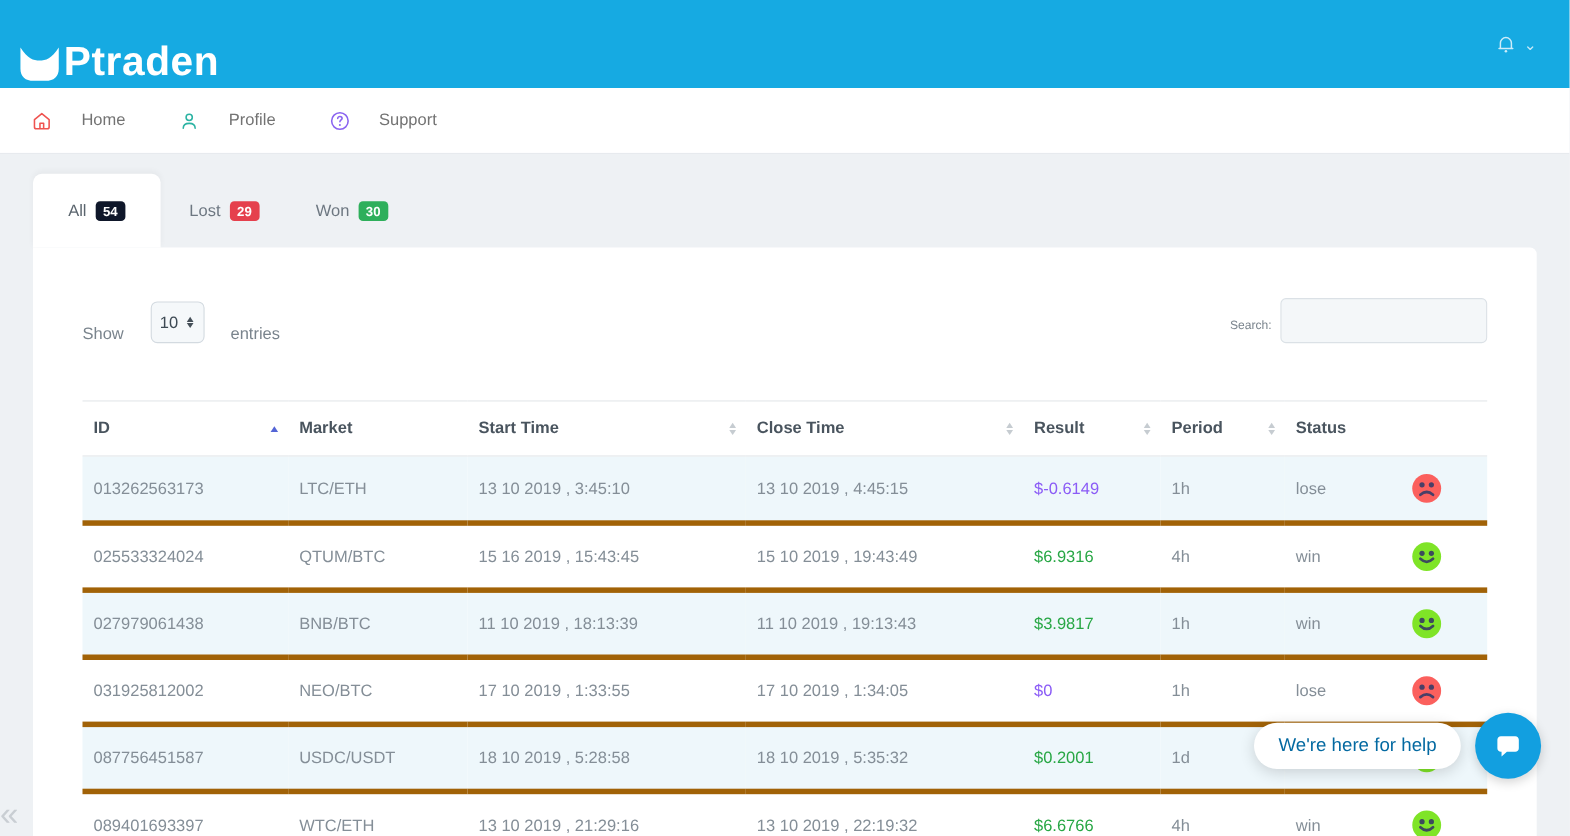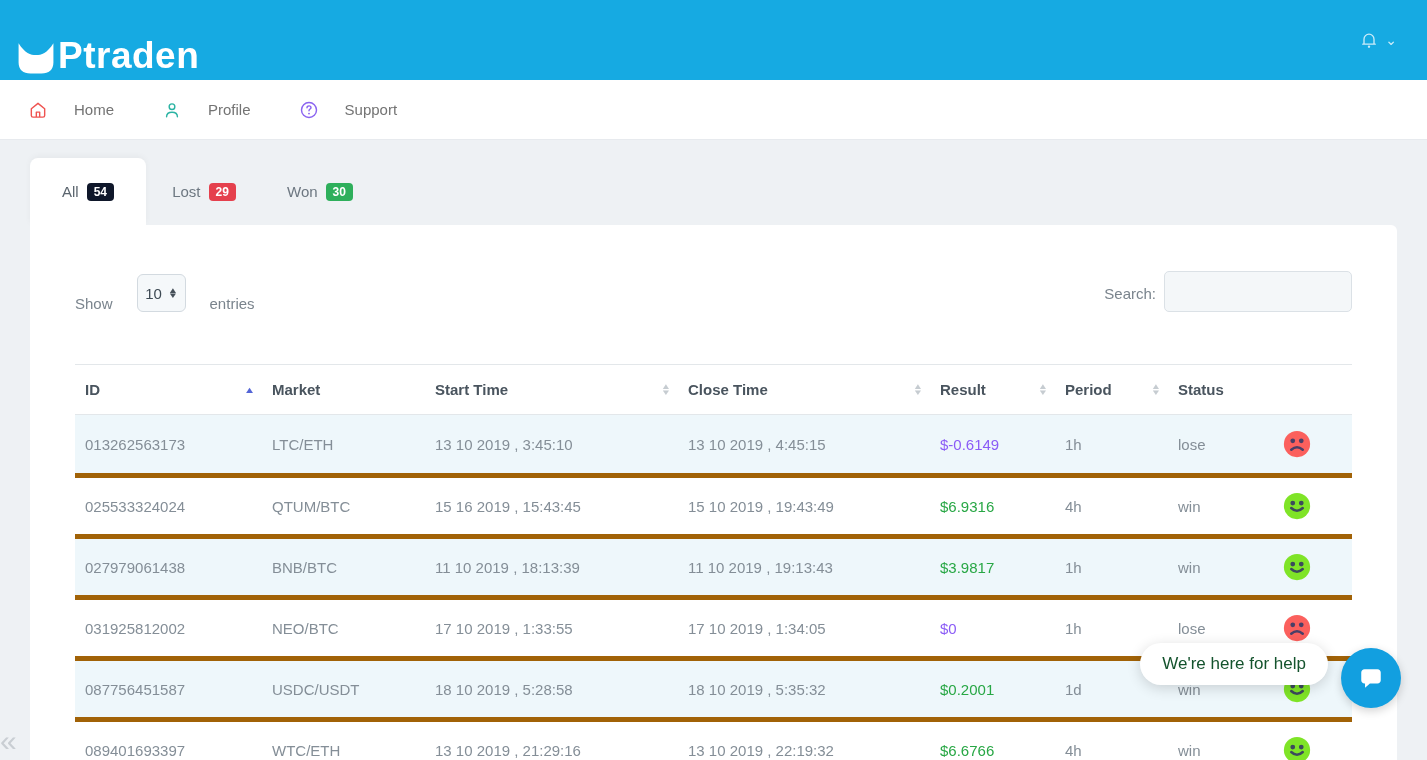--- a/index.html
+++ b/index.html
@@ -43,21 +43,21 @@
   .controls { display:flex; justify-content:space-between; align-items:flex-end; }
   .show-wrap { display:flex; align-items:flex-end; gap:24px; font-size:15px;
     color:#7a848d; padding-top:12px; }
   .length-box { width:49px; height:38px; border:1px solid #d3dae0; border-radius:6px;
     background:#f5f8fa; display:flex; align-items:center; justify-content:center;
     gap:7px; cursor:pointer; }
   .length-val { font-size:15px; color:#3e4a54; }
   .updown { display:flex; flex-direction:column; line-height:5px; }
   .updown i { font-style:normal; font-size:8px; color:#454f58; transform:scaleX(1.3); }
   .search-wrap { display:flex; align-items:flex-end; gap:8px; }
-  .search-label { font-size:15px; color:#7a848d; padding-bottom:10px; }
+  .search-label { font-size:11px; color:#7a848d; padding-bottom:10px; }
   .search-input { width:188px; height:41px; background:#f4f7f9;
     border:1px solid #dbe1e6; border-radius:5px; outline:none; padding:0 10px;
     font-size:15px; color:#3e4a54; }
 
   
   .table-wrap { margin-top:52px; }
   table { width:100%; border-collapse:collapse; table-layout:fixed; }
   thead th { border-top:1px solid #e3e7ea; border-bottom:1px solid #e3e7ea;
     height:50px; text-align:left; font-size:15px; font-weight:bold; color:#49545e;
     padding:0 8px 0 10px; }
@@ -71,23 +71,23 @@
   tbody td { height:61px; font-size:15px; color:#848e97; padding:0 8px 0 10px; }
   tbody tr:nth-child(odd) { background:#eef7fb; }
   tbody tr { border-bottom:5px solid #a16207; }
   td.result.win { color:#28a745; }
   td.result.lose { color:#8b5cf6; }
   .status-cell { display:flex; align-items:center; justify-content:space-between;
     padding-right:32px; }
   .face { width:30px; height:30px; }
 
   
-  .chat-tooltip { position:fixed; right:99px; top:643px; background:#ffffff;
+  .chat-tooltip { position:fixed; right:99px; top:657px; background:#ffffff;
     border-radius:22px; box-shadow:0 3px 14px rgba(0,0,0,.16); padding:11px 22px;
-    font-size:17px; color:#14532d; z-index:20; }
+    font-size:17px; color:#0369a1; z-index:20; }
   .chat-btn { position:fixed; right:26px; top:648px; width:60px; height:60px;
     border-radius:50%; background:#129fe0; display:flex; align-items:center;
     justify-content:center; cursor:pointer; z-index:21;
     box-shadow:0 3px 10px rgba(0,0,0,.18); }
   .chat-btn svg { width:26px; height:26px; }
 
   .cursor-artifact { position:fixed; left:0px; top:724px; color:#c9ced3;
     font-size:30px; user-select:none; }
 </style>
 </head>

